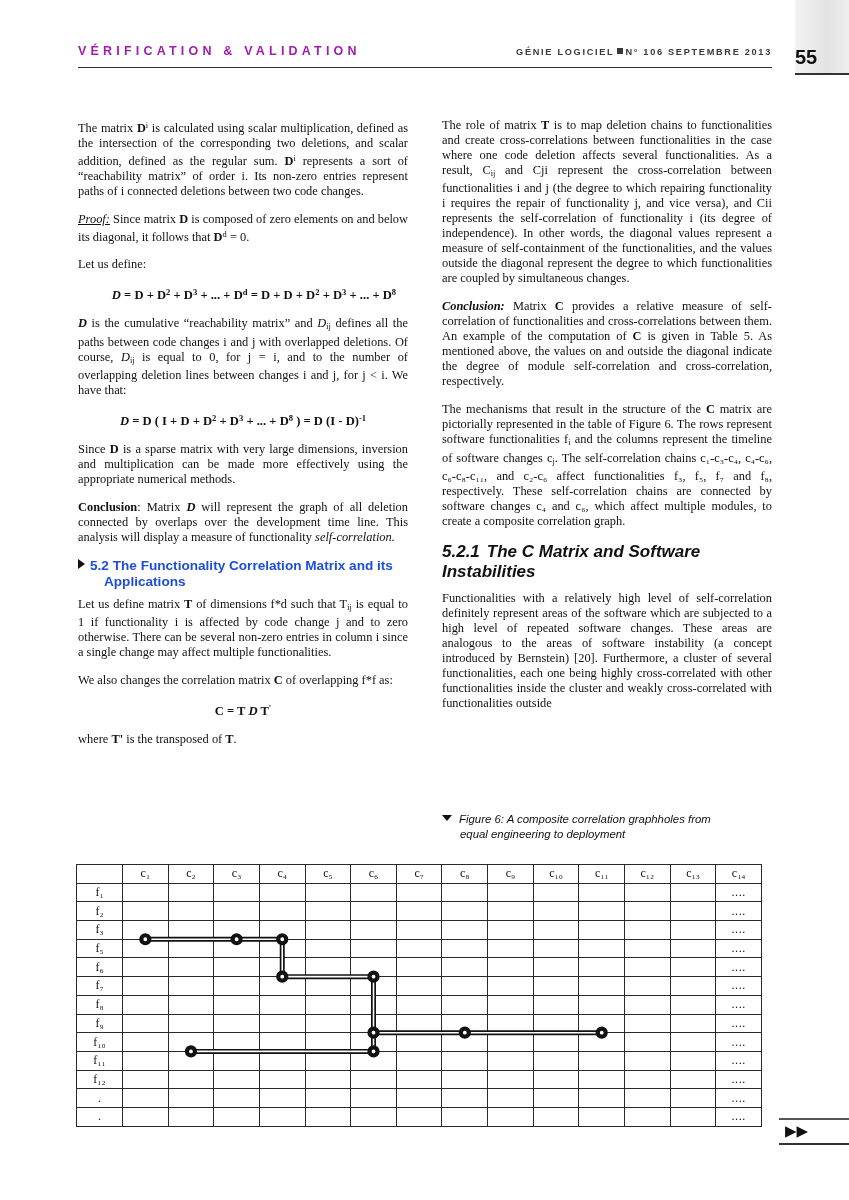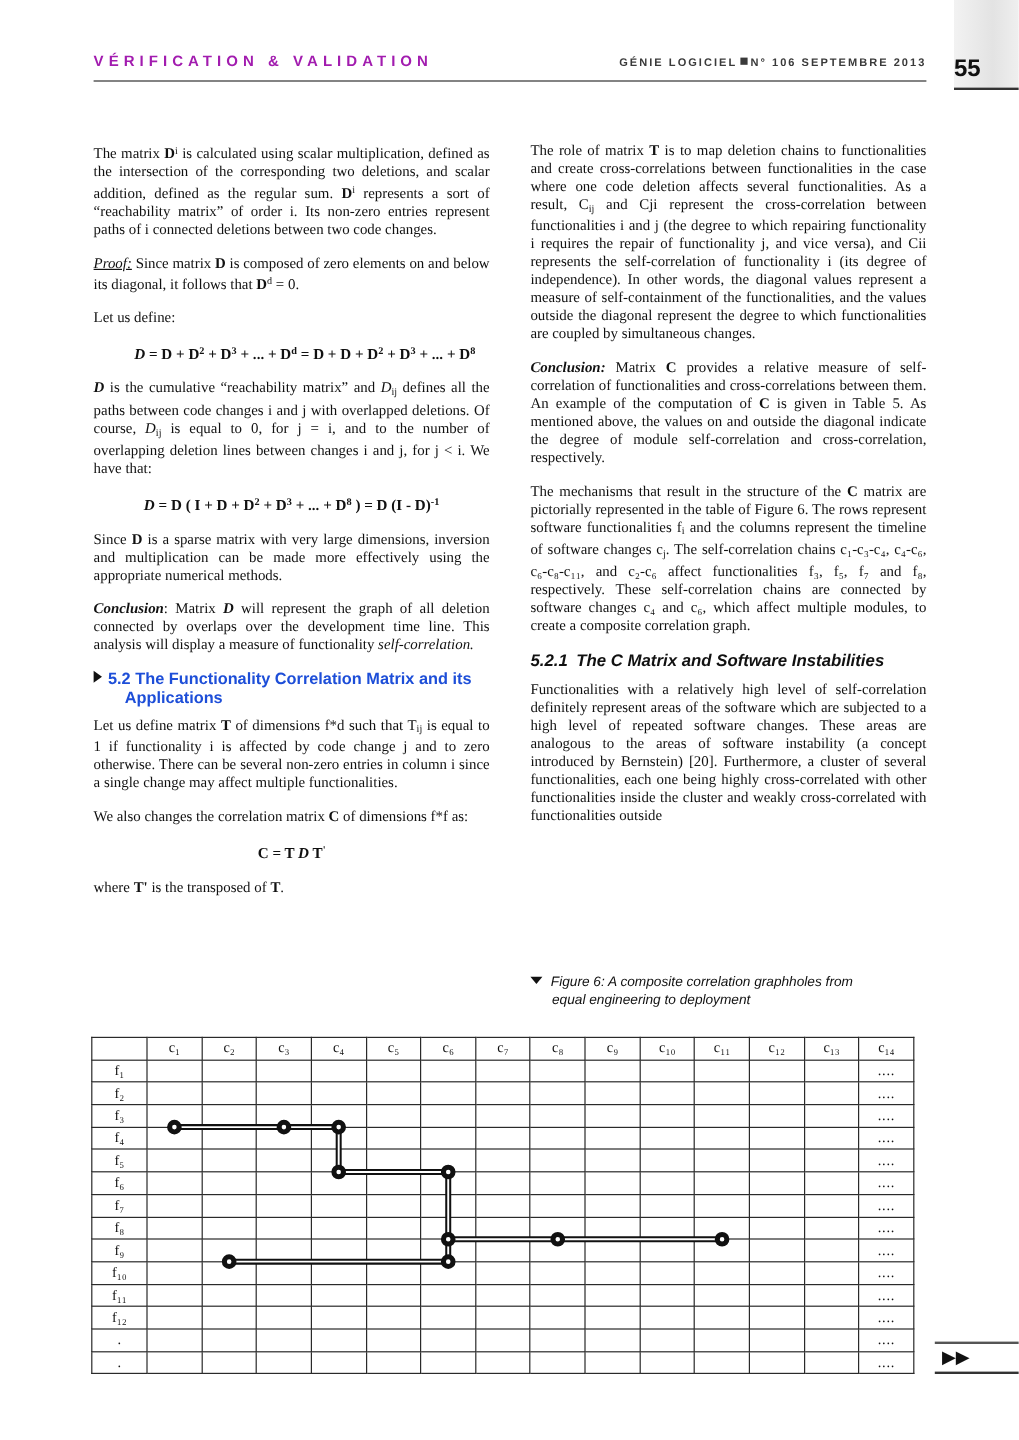--- a/index.html
+++ b/index.html
@@ -96,21 +96,21 @@
     border-top: 5px solid transparent;
     border-bottom: 5px solid transparent;
     margin-right: 5px;
     vertical-align: 1px;
   }
   h2.sec .ind { display:inline-block; }
 
   h3.subsec {
     margin: 4px 0 9px 0;
     font-family: "Liberation Sans", sans-serif;
-    font-size: 14px; font-weight: 700; font-style: italic; color:#111;
+    font-size: 17px; font-weight: 700; font-style: italic; color:#111;
   }
   h3.subsec .numpart { margin-right: 7px; }
 
   
   #figcap {
     position:absolute; left: 442px; top: 812px; width: 330px;
     font-family: "Liberation Sans", sans-serif;
     font-style: italic; font-size: 11.4px; line-height: 15px; color:#111;
     padding-left: 18px; text-indent: -18px;
   }
@@ -191,27 +191,27 @@
   <p class="body">Let us define:</p>
 
   <p class="eq indent"><span class="ital-ser" style="font-weight:700">D</span> = D + D<sup>2</sup> + D<sup>3</sup> + ... + D<sup>d</sup> =  D + D + D<sup>2</sup> + D<sup>3</sup> + ... + D<sup>8</sup></p>
 
   <p class="body"><b class="m ital-ser">D</b><span> is the cumulative “reachability matrix” and </span><i class="t">D</i><sub>ij</sub><span> defines all the paths between code changes i and j with overlapped deletions. Of course, </span><i class="t">D</i><sub>ij</sub><span> is equal to 0, for j = i, and to the number of overlapping deletion lines between changes i and j, for j &lt; i. We have that:</span></p>
 
   <p class="eq"><span class="ital-ser" style="font-weight:700">D</span> = D ( I + D + D<sup>2</sup> + D<sup>3</sup> + ... + D<sup>8</sup> ) = D (I - D)<sup>-1</sup></p>
 
   <p class="body"><span>Since </span><b class="m">D</b><span> is a sparse matrix with very large dimensions, inversion and multiplication can be made more effectively using the appropriate numerical methods.</span></p>
 
-  <p class="body"><b class="m t" style="font-style:italic">Conclusion</b><span>: Matrix </span><b class="m ital-ser">D</b><span> will represent the graph of all deletion connected by overlaps over the development time line. This analysis will display a measure of functionality </span><i class="t">self-correlation.</i></p>
+  <p class="body"><b class="m t" style="">Conclusion</b><span>: Matrix </span><b class="m ital-ser">D</b><span> will represent the graph of all deletion connected by overlaps over the development time line. This analysis will display a measure of functionality </span><i class="t">self-correlation.</i></p>
 
   <h2 class="sec"><span class="tri"></span><span>5.2</span> <span>The Functionality Correlation Matrix and its</span><br><span class="ind" style="margin-left:26px">Applications</span></h2>
 
   <p class="body"><span>Let us define matrix </span><b class="m">T</b><span> of dimensions f*d such that T</span><sub>ij</sub><span> is equal to 1 if functionality i is affected by code change j and to zero otherwise. There can be several non-zero entries in column i since a single change may affect multiple functionalities.</span></p>
 
-  <p class="body"><span>We also changes the correlation matrix </span><b class="m">C</b><span> of dimensions f*f as:</span></p>
+  <p class="body"><span>We also changes the correlation matrix </span><b class="m">C</b><span> of overlapping f*f as:</span></p>
 
   <p class="eq">C = T <span class="ital-ser" style="font-weight:700">D</span> T<sup>'</sup></p>
 
   <p class="body"><span>where </span><b class="m">T'</b><span> is the transposed of </span><b class="m">T</b><span>.</span></p>
 </div>
 
 <div class="col" id="col-right">
 
   <p class="body"><span>The role of matrix </span><b class="m">T</b><span> is to map deletion chains to functionalities and create cross-correlations between functionalities in the case where one code deletion affects several functionalities. As a result, C</span><sub>ij</sub><span> and Cji represent the cross-correlation between functionalities i and j (the degree to which repairing functionality i requires the repair of functionality j, and vice versa), and Cii represents the self-correlation of functionality i (its degree of independence). In other words, the diagonal values represent a measure of self-containment of the functionalities, and the values outside the diagonal represent the degree to which functionalities are coupled by simultaneous changes.</span></p>
 
@@ -277,37 +277,20 @@
           <td></td>
           <td></td>
           <td></td>
           <td></td>
           <td></td>
           <td></td>
           <td class="dots">....</td>
         </tr>
         <tr>
           <td class="rowhead">f₃</td>
-          <td></td>
-          <td></td>
-          <td></td>
-          <td></td>
-          <td></td>
-          <td></td>
-          <td></td>
-          <td></td>
-          <td></td>
-          <td></td>
-          <td></td>
-          <td></td>
-          <td></td>
-          <td class="dots">....</td>
-        </tr>
-        <tr>
-          <td class="rowhead">f₄</td>
           <td></td>
           <td></td>
           <td></td>
           <td></td>
           <td></td>
           <td></td>
           <td></td>
           <td></td>
           <td></td>
           <td></td>

